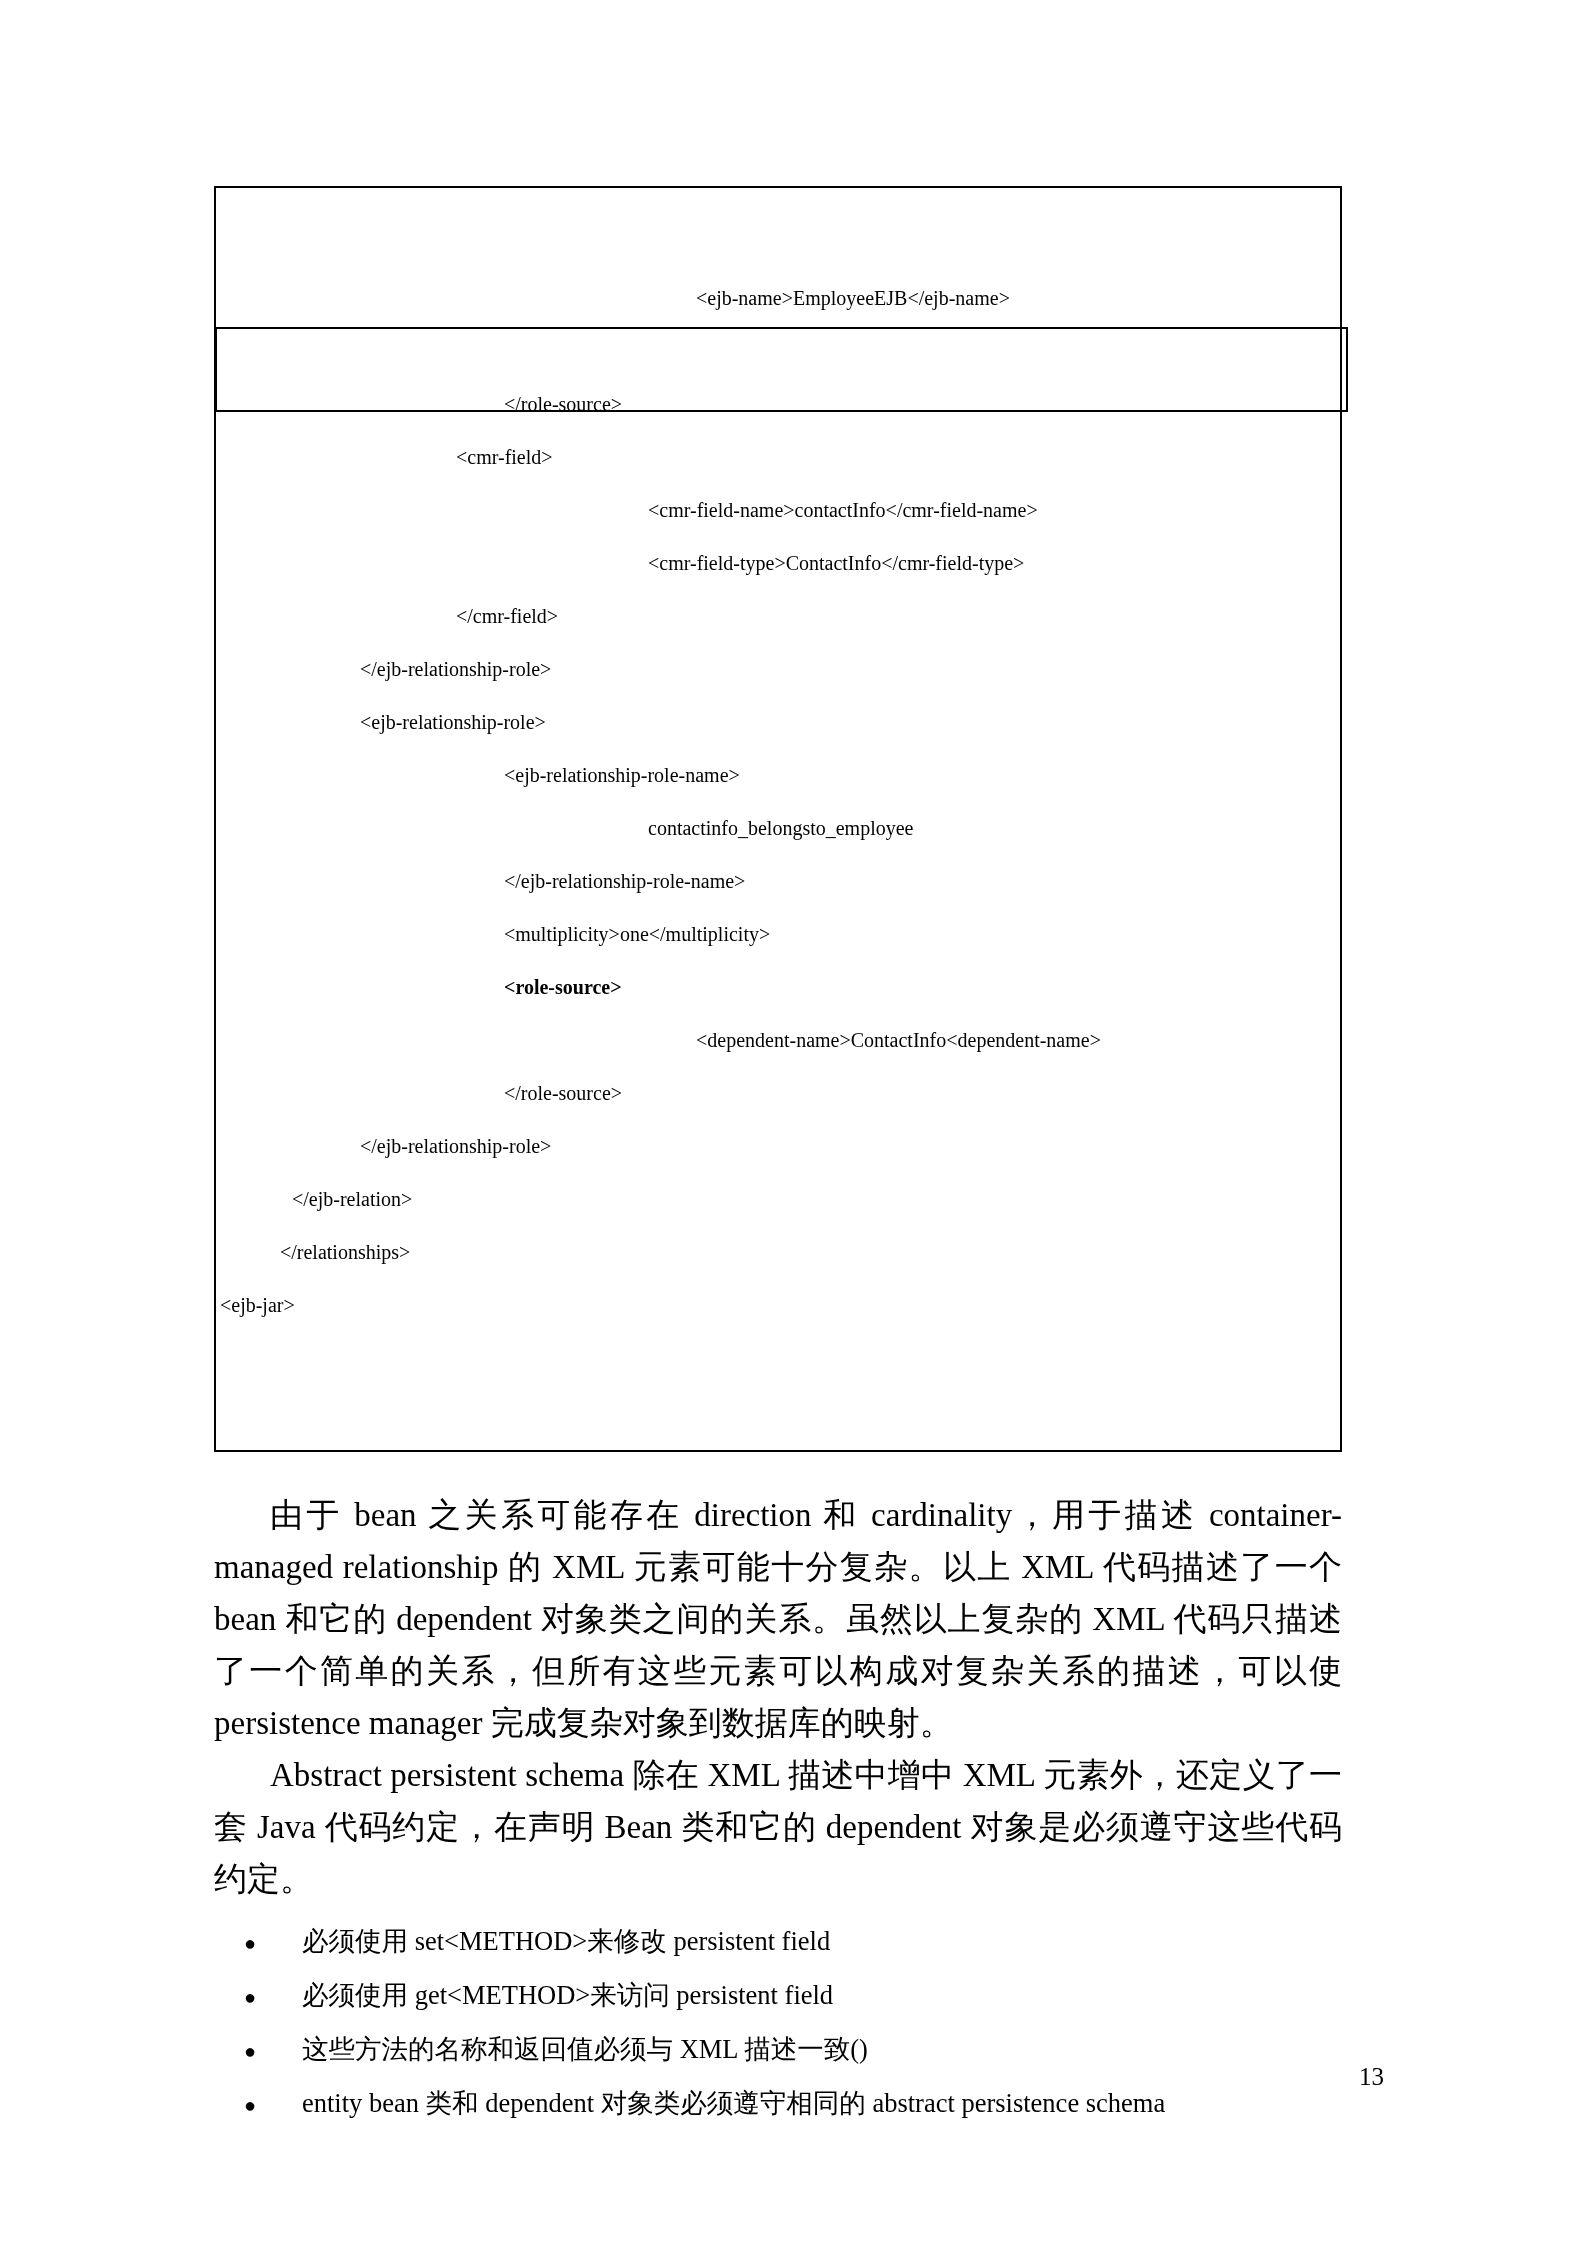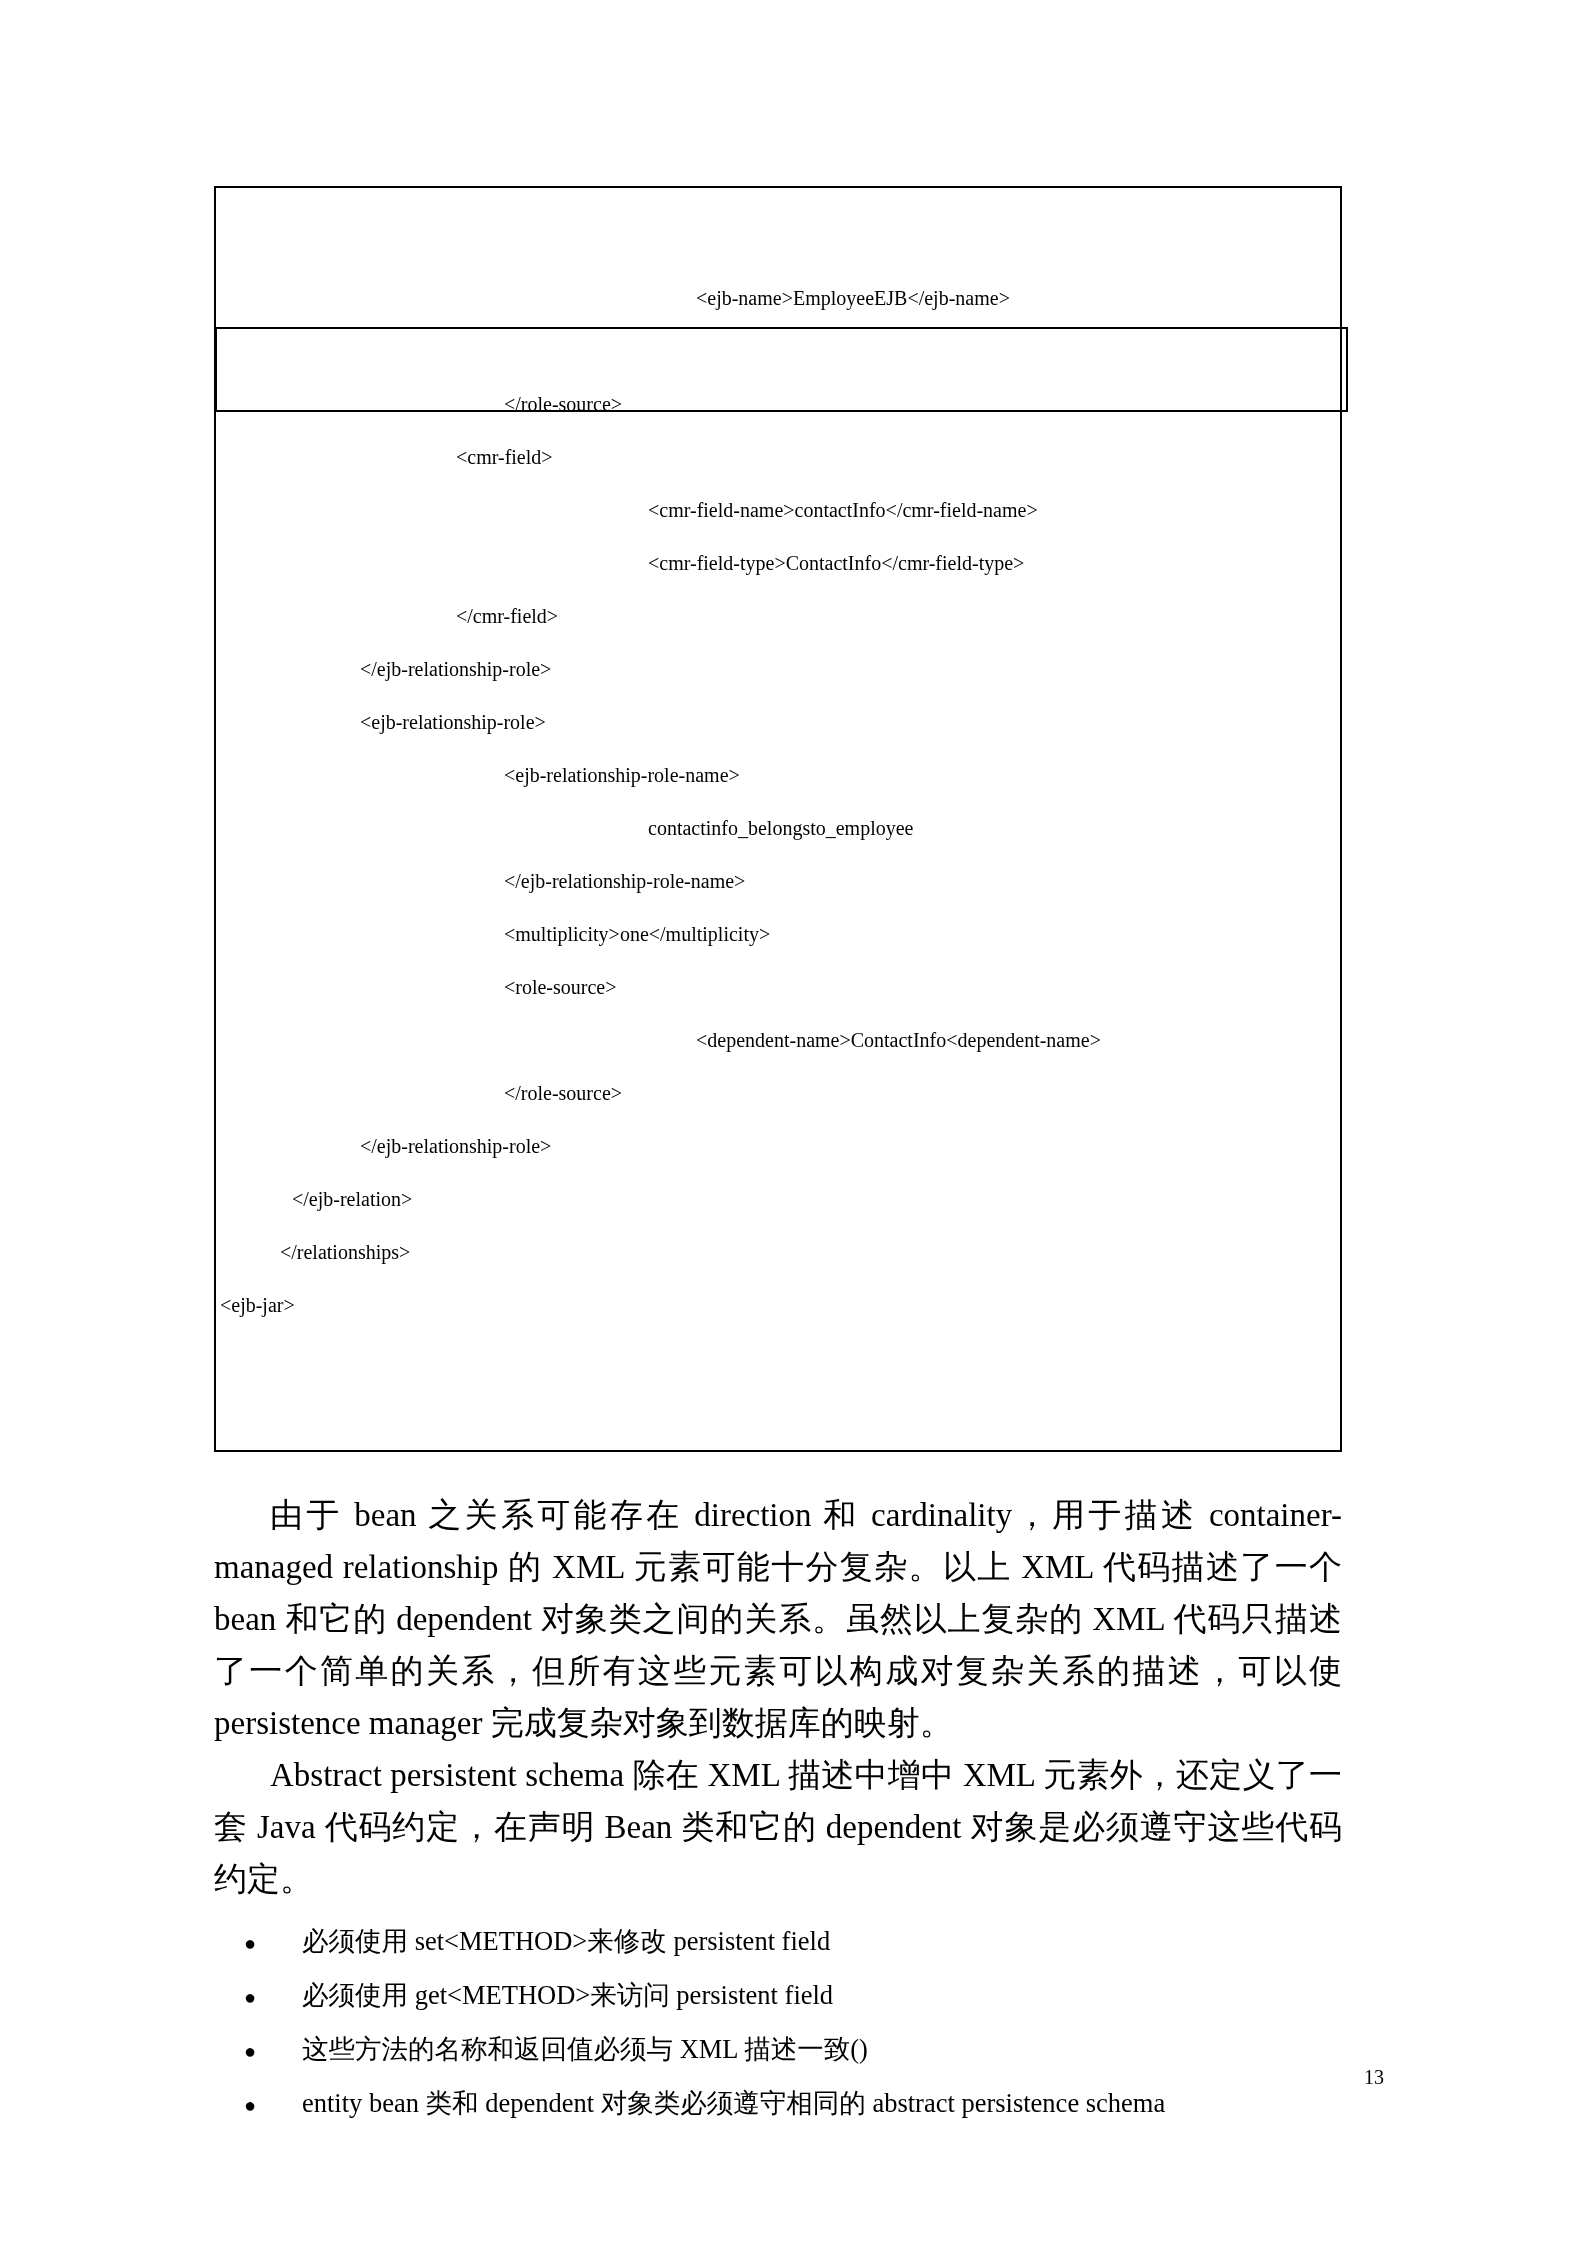--- a/index.html
+++ b/index.html
@@ -103,21 +103,21 @@
   .bullet-text {
     flex: 1 1 auto;
     margin-left: 30px;
   }
 
   
   .page-number {
     position: absolute;
     right: 202px;
     top: 2062px;
-    font-size: 20px;
+    font-size: 25px;
     line-height: 30px;
     color: #000000;
   }
 </style>
 </head>
 <body>
 
 <div class="page">
 
   <div class="code-frame">
@@ -129,21 +129,21 @@
           <div class="code-line" style="padding-left: 240px;">&lt;cmr-field&gt;</div>
           <div class="code-line" style="padding-left: 432px;">&lt;cmr-field-name&gt;contactInfo&lt;/cmr-field-name&gt;</div>
           <div class="code-line" style="padding-left: 432px;">&lt;cmr-field-type&gt;ContactInfo&lt;/cmr-field-type&gt;</div>
           <div class="code-line" style="padding-left: 240px;">&lt;/cmr-field&gt;</div>
           <div class="code-line" style="padding-left: 144px;">&lt;/ejb-relationship-role&gt;</div>
           <div class="code-line" style="padding-left: 144px;">&lt;ejb-relationship-role&gt;</div>
           <div class="code-line" style="padding-left: 288px;">&lt;ejb-relationship-role-name&gt;</div>
           <div class="code-line" style="padding-left: 432px;">contactinfo_belongsto_employee</div>
           <div class="code-line" style="padding-left: 288px;">&lt;/ejb-relationship-role-name&gt;</div>
           <div class="code-line" style="padding-left: 288px;">&lt;multiplicity&gt;one&lt;/multiplicity&gt;</div>
-          <div class="code-line" style="padding-left: 288px;">&lt;role-source&gt;</div>
+          <div class="code-line" style="padding-left: 288px; font-weight: bold;">&lt;role-source&gt;</div>
           <div class="code-line" style="padding-left: 480px;">&lt;dependent-name&gt;ContactInfo&lt;dependent-name&gt;</div>
           <div class="code-line" style="padding-left: 288px;">&lt;/role-source&gt;</div>
           <div class="code-line" style="padding-left: 144px;">&lt;/ejb-relationship-role&gt;</div>
           <div class="code-line" style="padding-left: 76px;">&lt;/ejb-relation&gt;</div>
           <div class="code-line" style="padding-left: 64px;">&lt;/relationships&gt;</div>
           <div class="code-line" style="padding-left: 4px;">&lt;ejb-jar&gt;</div>
         </div>
     </div>
   </div>
   <div class="inner-rule-box"></div>

